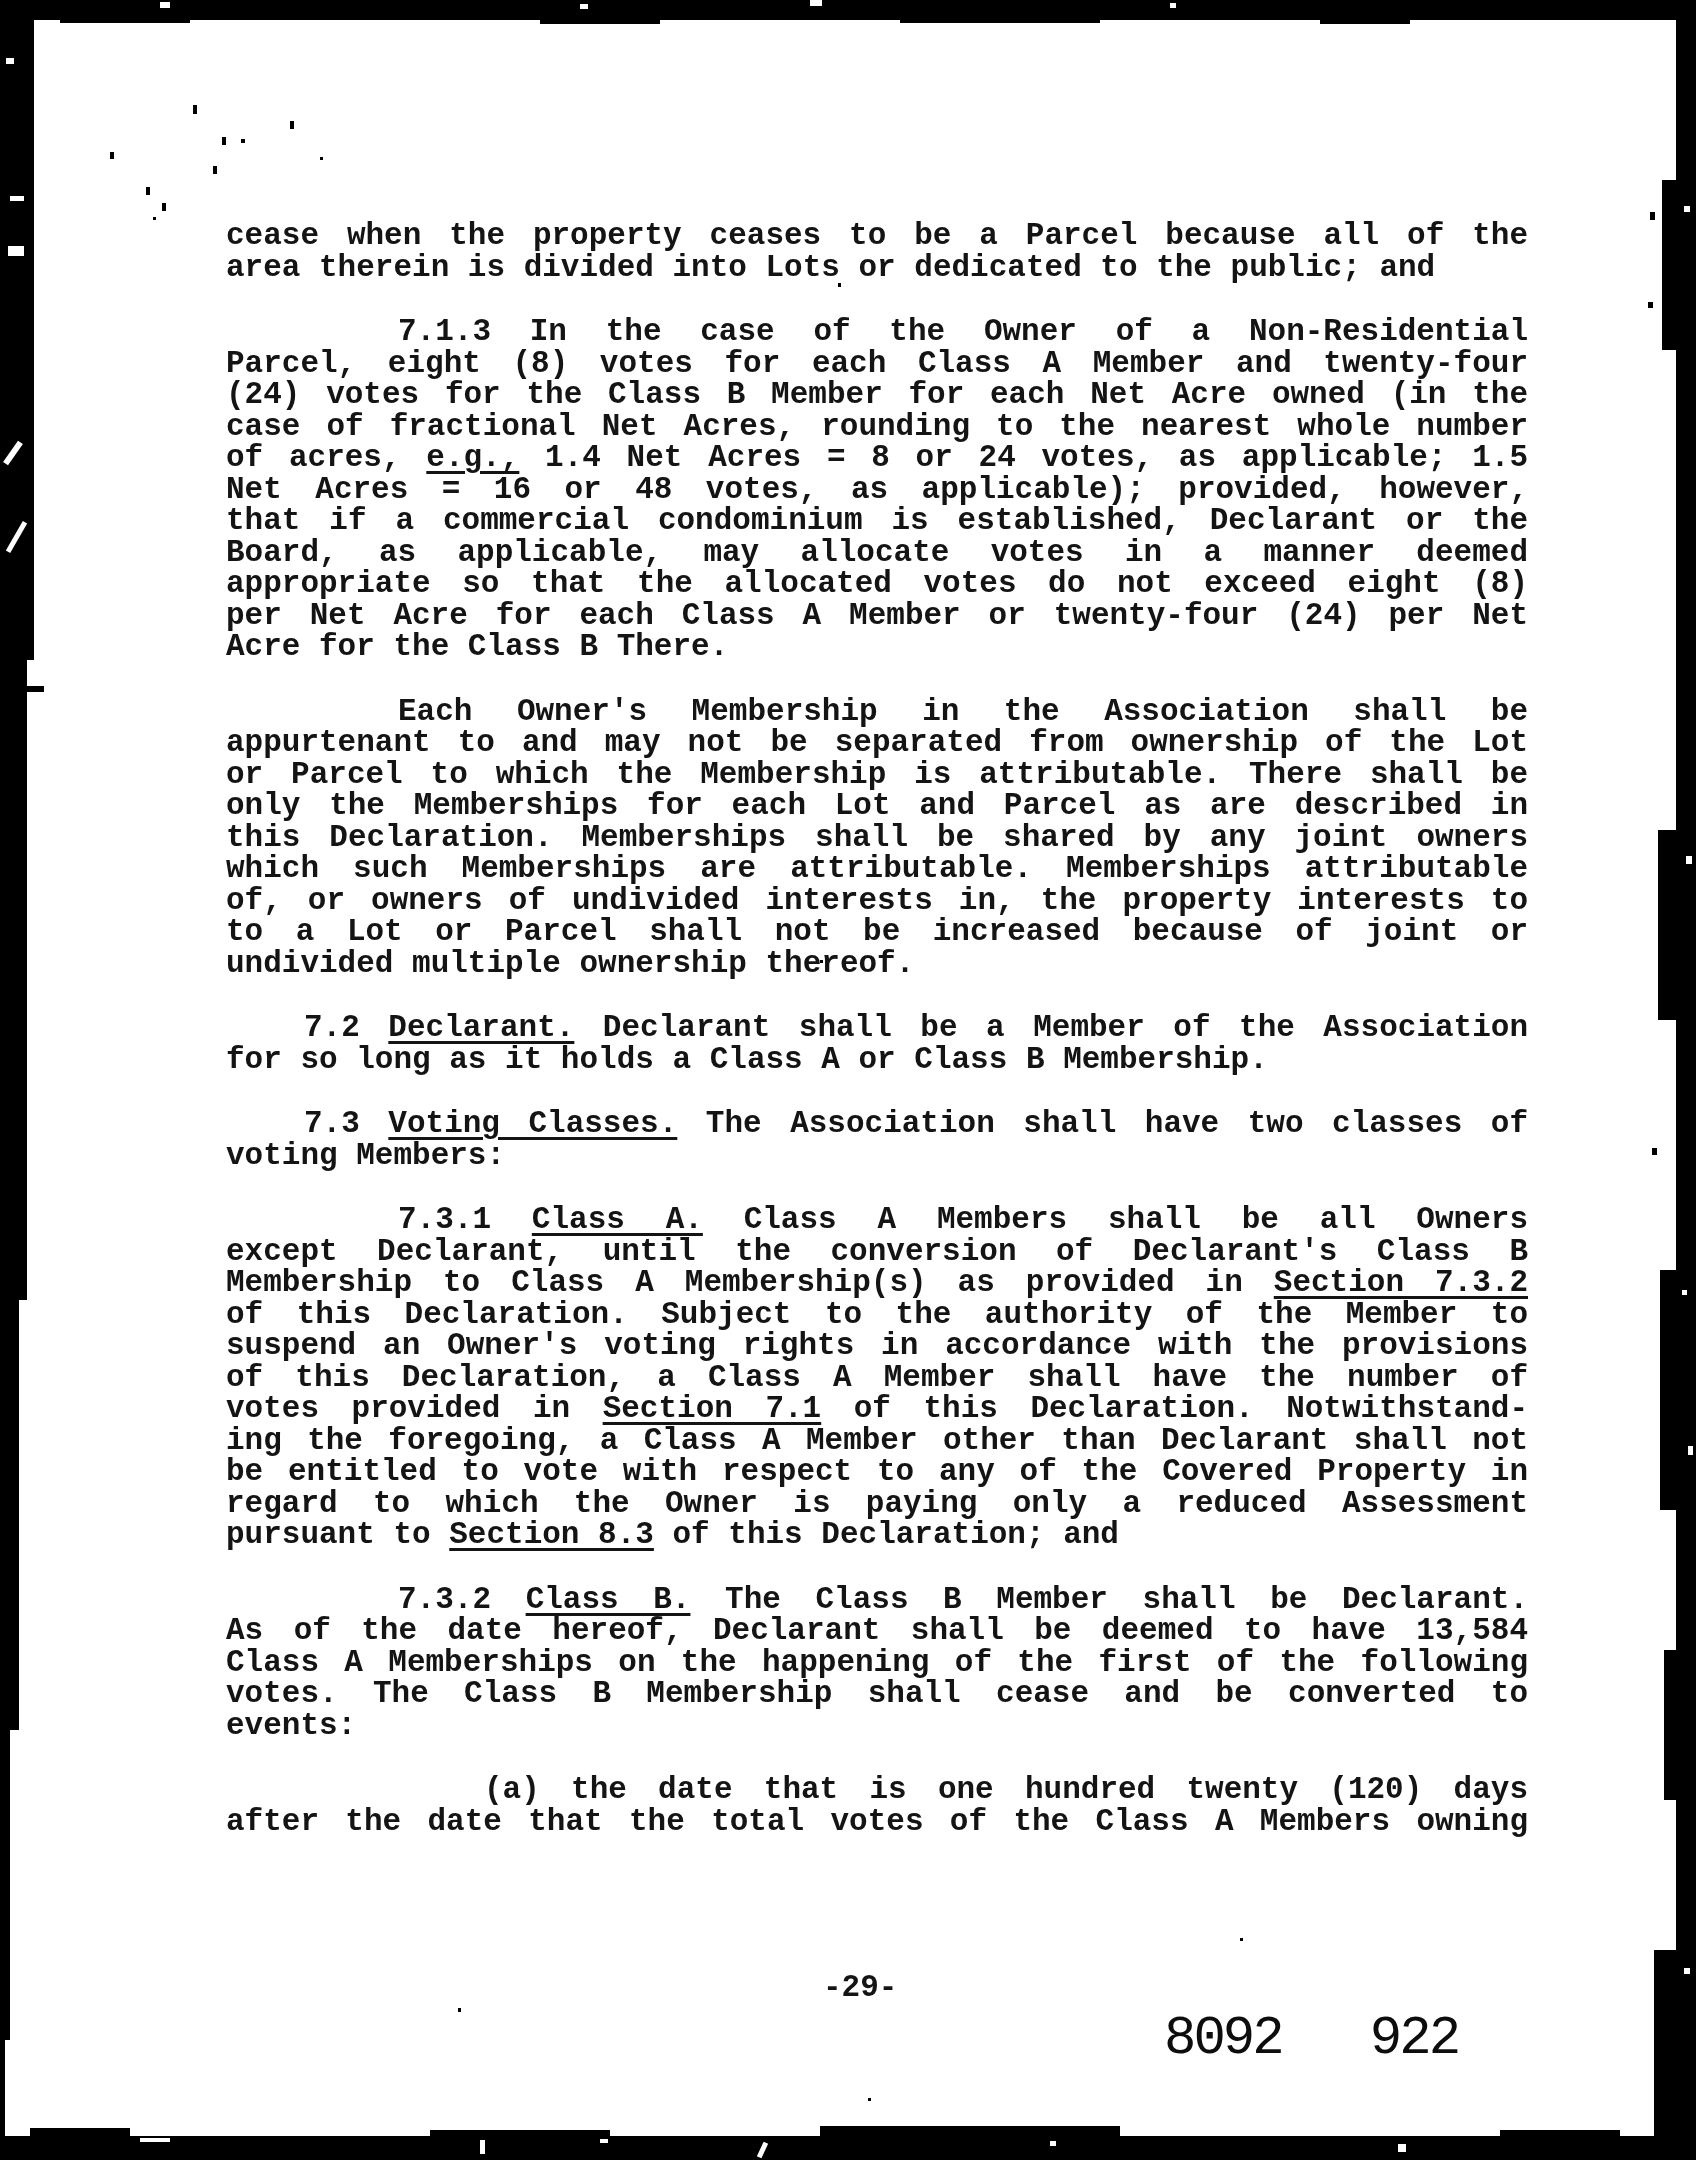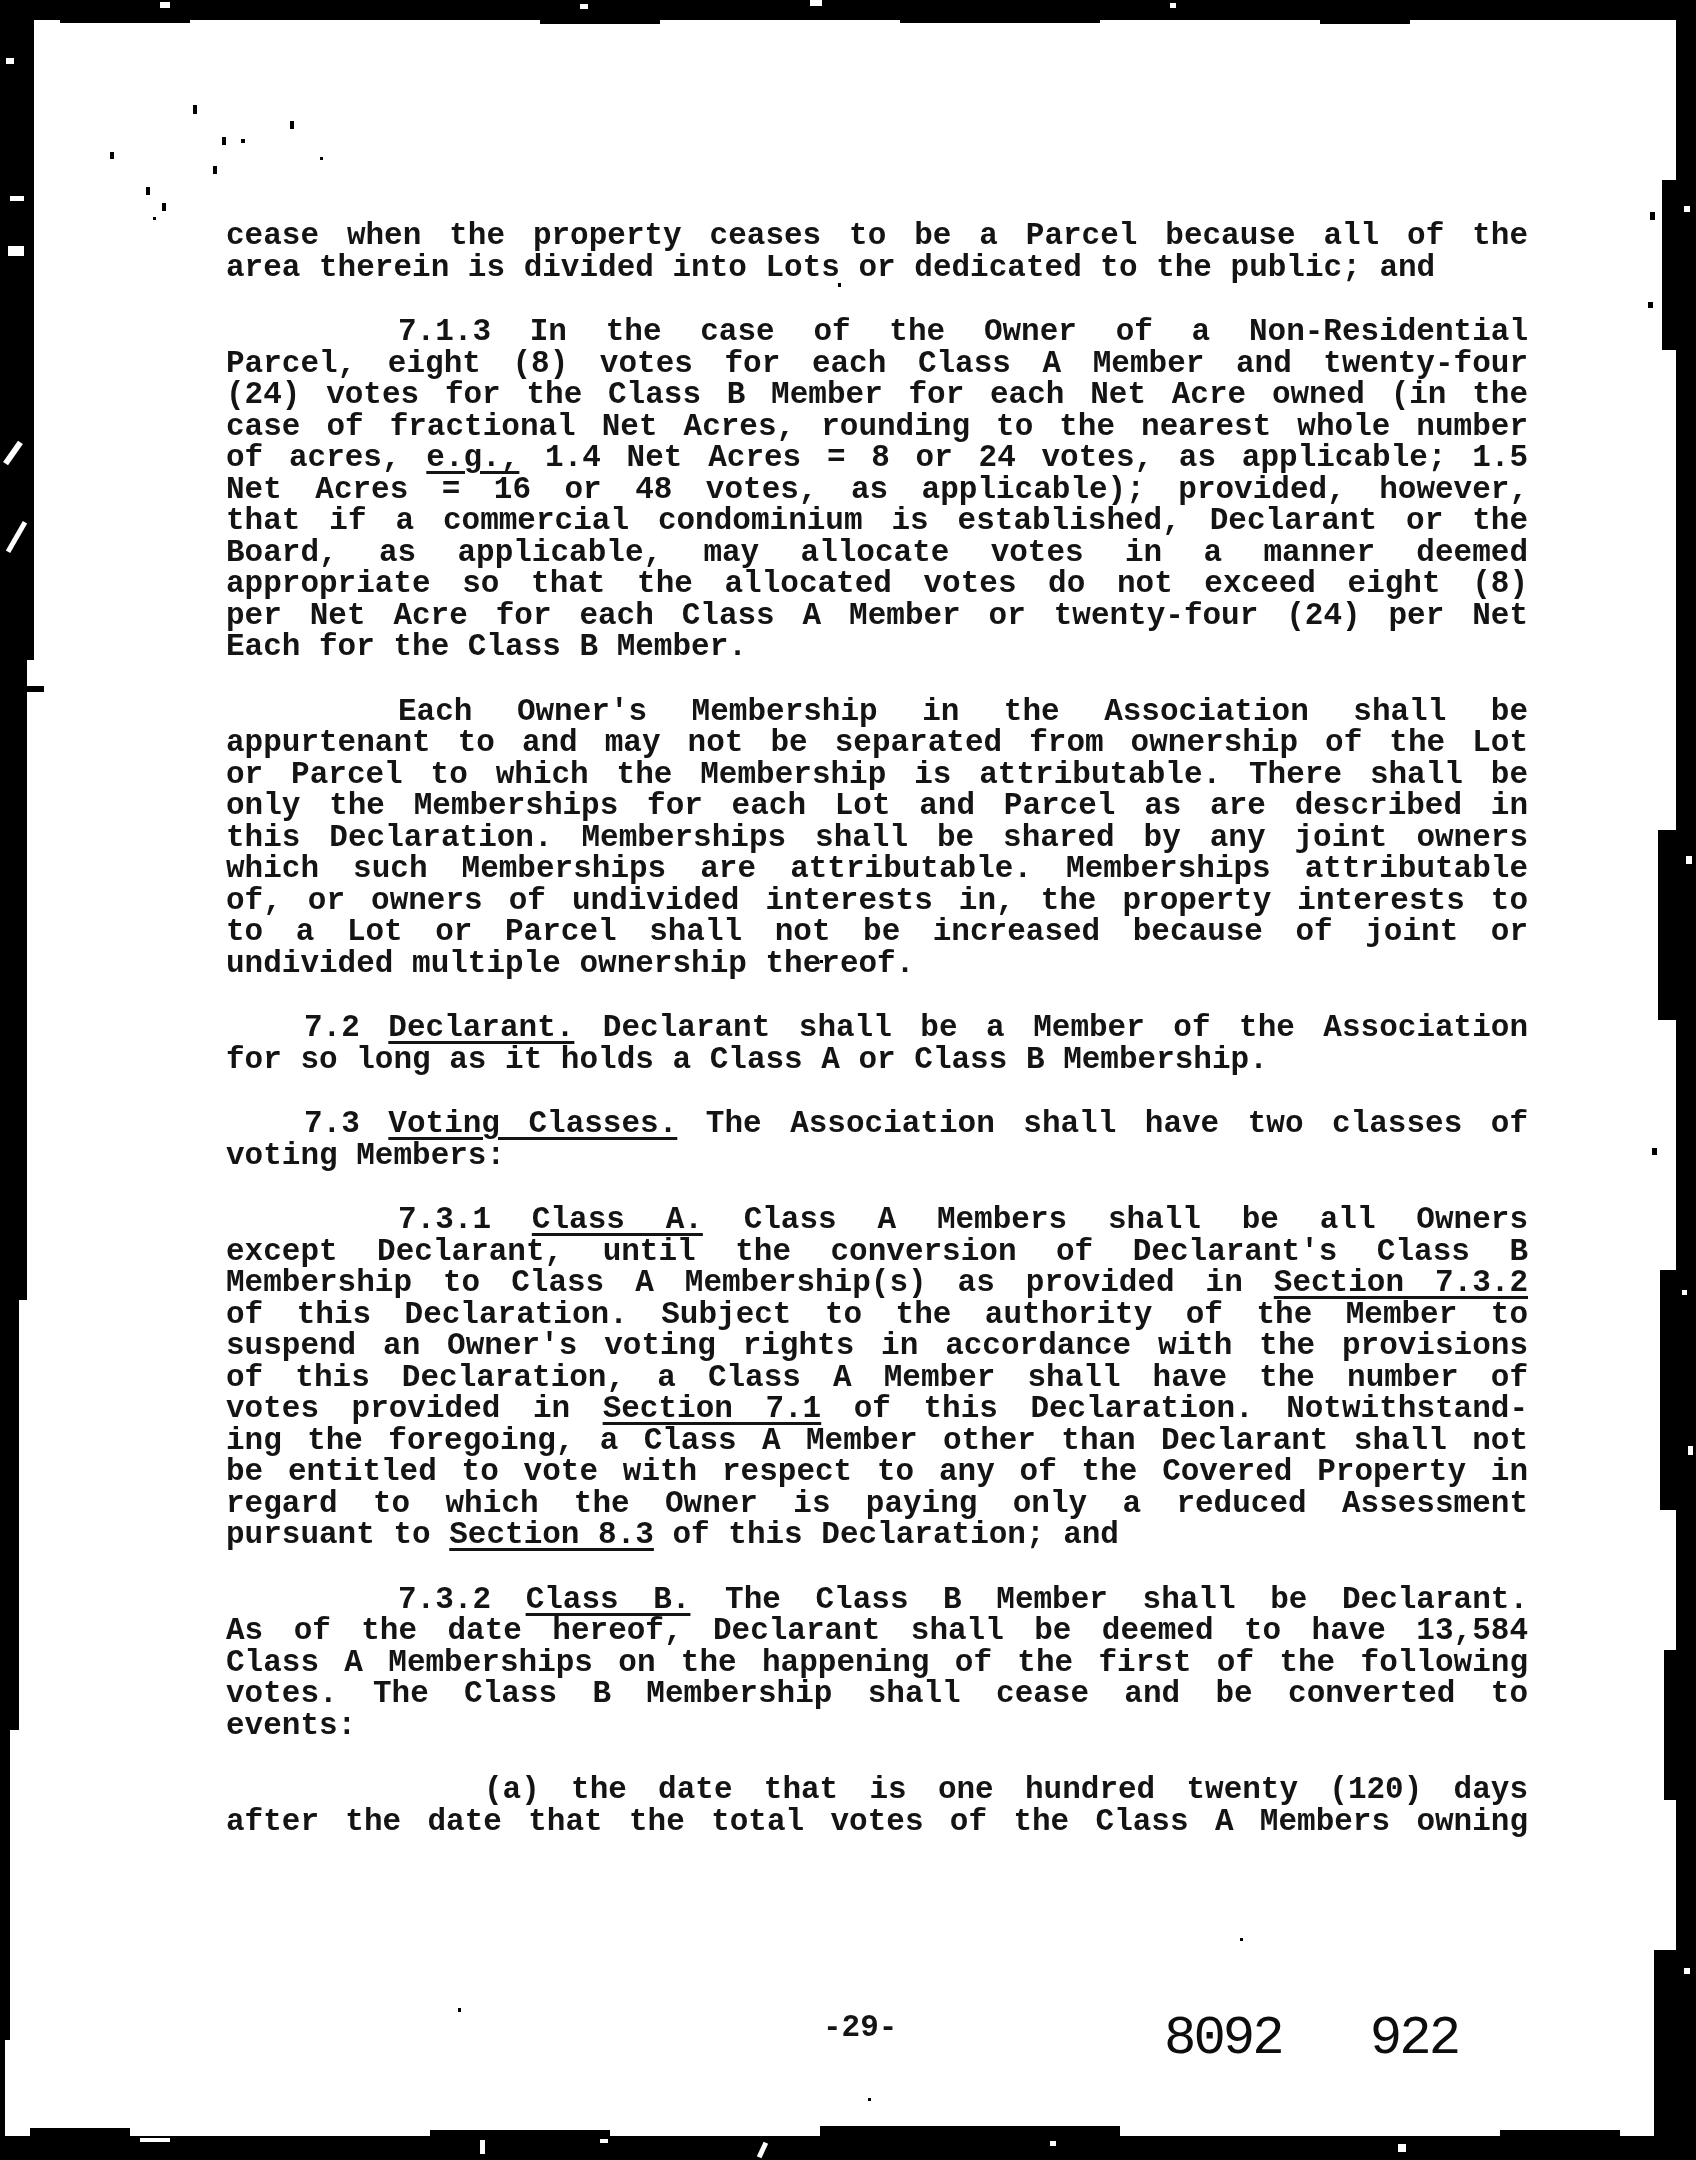--- a/index.html
+++ b/index.html
@@ -32,21 +32,20 @@
   .line u{
     text-decoration-line:underline;
     text-decoration-thickness:3px;
     text-underline-offset:5px;
   }
   
   #page-number{
     position:absolute;left:823px;top:1972px;
     font-size:31px;font-weight:700;line-height:31.5px;
     white-space:pre;
-    margin-top:40px;
   }
   #stamp-number{
     position:absolute;left:1164px;top:2014px;
     font-size:54px;font-weight:400;line-height:50px;
     letter-spacing:-3px;
     white-space:pre;
     color:#0d0d0d;
   }
   
   .bar{position:absolute;background:#000;}
@@ -133,21 +132,21 @@
         <div class="line" style="padding-left: 172px;">7.1.3 In the case of the Owner of a Non-Residential</div>
         <div class="line">Parcel, eight (8) votes for each Class A Member and twenty-four</div>
         <div class="line">(24) votes for the Class B Member for each Net Acre owned (in the</div>
         <div class="line">case of fractional Net Acres, rounding to the nearest whole number</div>
         <div class="line">of acres, <u>e.g.,</u> 1.4 Net Acres = 8 or 24 votes, as applicable; 1.5</div>
         <div class="line">Net Acres = 16 or 48 votes, as applicable); provided, however,</div>
         <div class="line">that if a commercial condominium is established, Declarant or the</div>
         <div class="line">Board, as applicable, may allocate votes in a manner deemed</div>
         <div class="line">appropriate so that the allocated votes do not exceed eight (8)</div>
         <div class="line">per Net Acre for each Class A Member or twenty-four (24) per Net</div>
-        <div class="line final">Each for the Class B Member.</div>
+        <div class="line final">Acre for the Class B There.</div>
       </div>
       <div class="para">
         <div class="line" style="padding-left: 172px;">Each Owner's Membership in the Association shall be</div>
         <div class="line">appurtenant to and may not be separated from ownership of the Lot</div>
         <div class="line">or Parcel to which the Membership is attributable. There shall be</div>
         <div class="line">only the Memberships for each Lot and Parcel as are described in</div>
         <div class="line">this Declaration. Memberships shall be shared by any joint owners</div>
         <div class="line">which such Memberships are attributable. Memberships attributable</div>
         <div class="line">of, or owners of undivided interests in, the property interests to</div>
         <div class="line">to a Lot or Parcel shall not be increased because of joint or</div>

